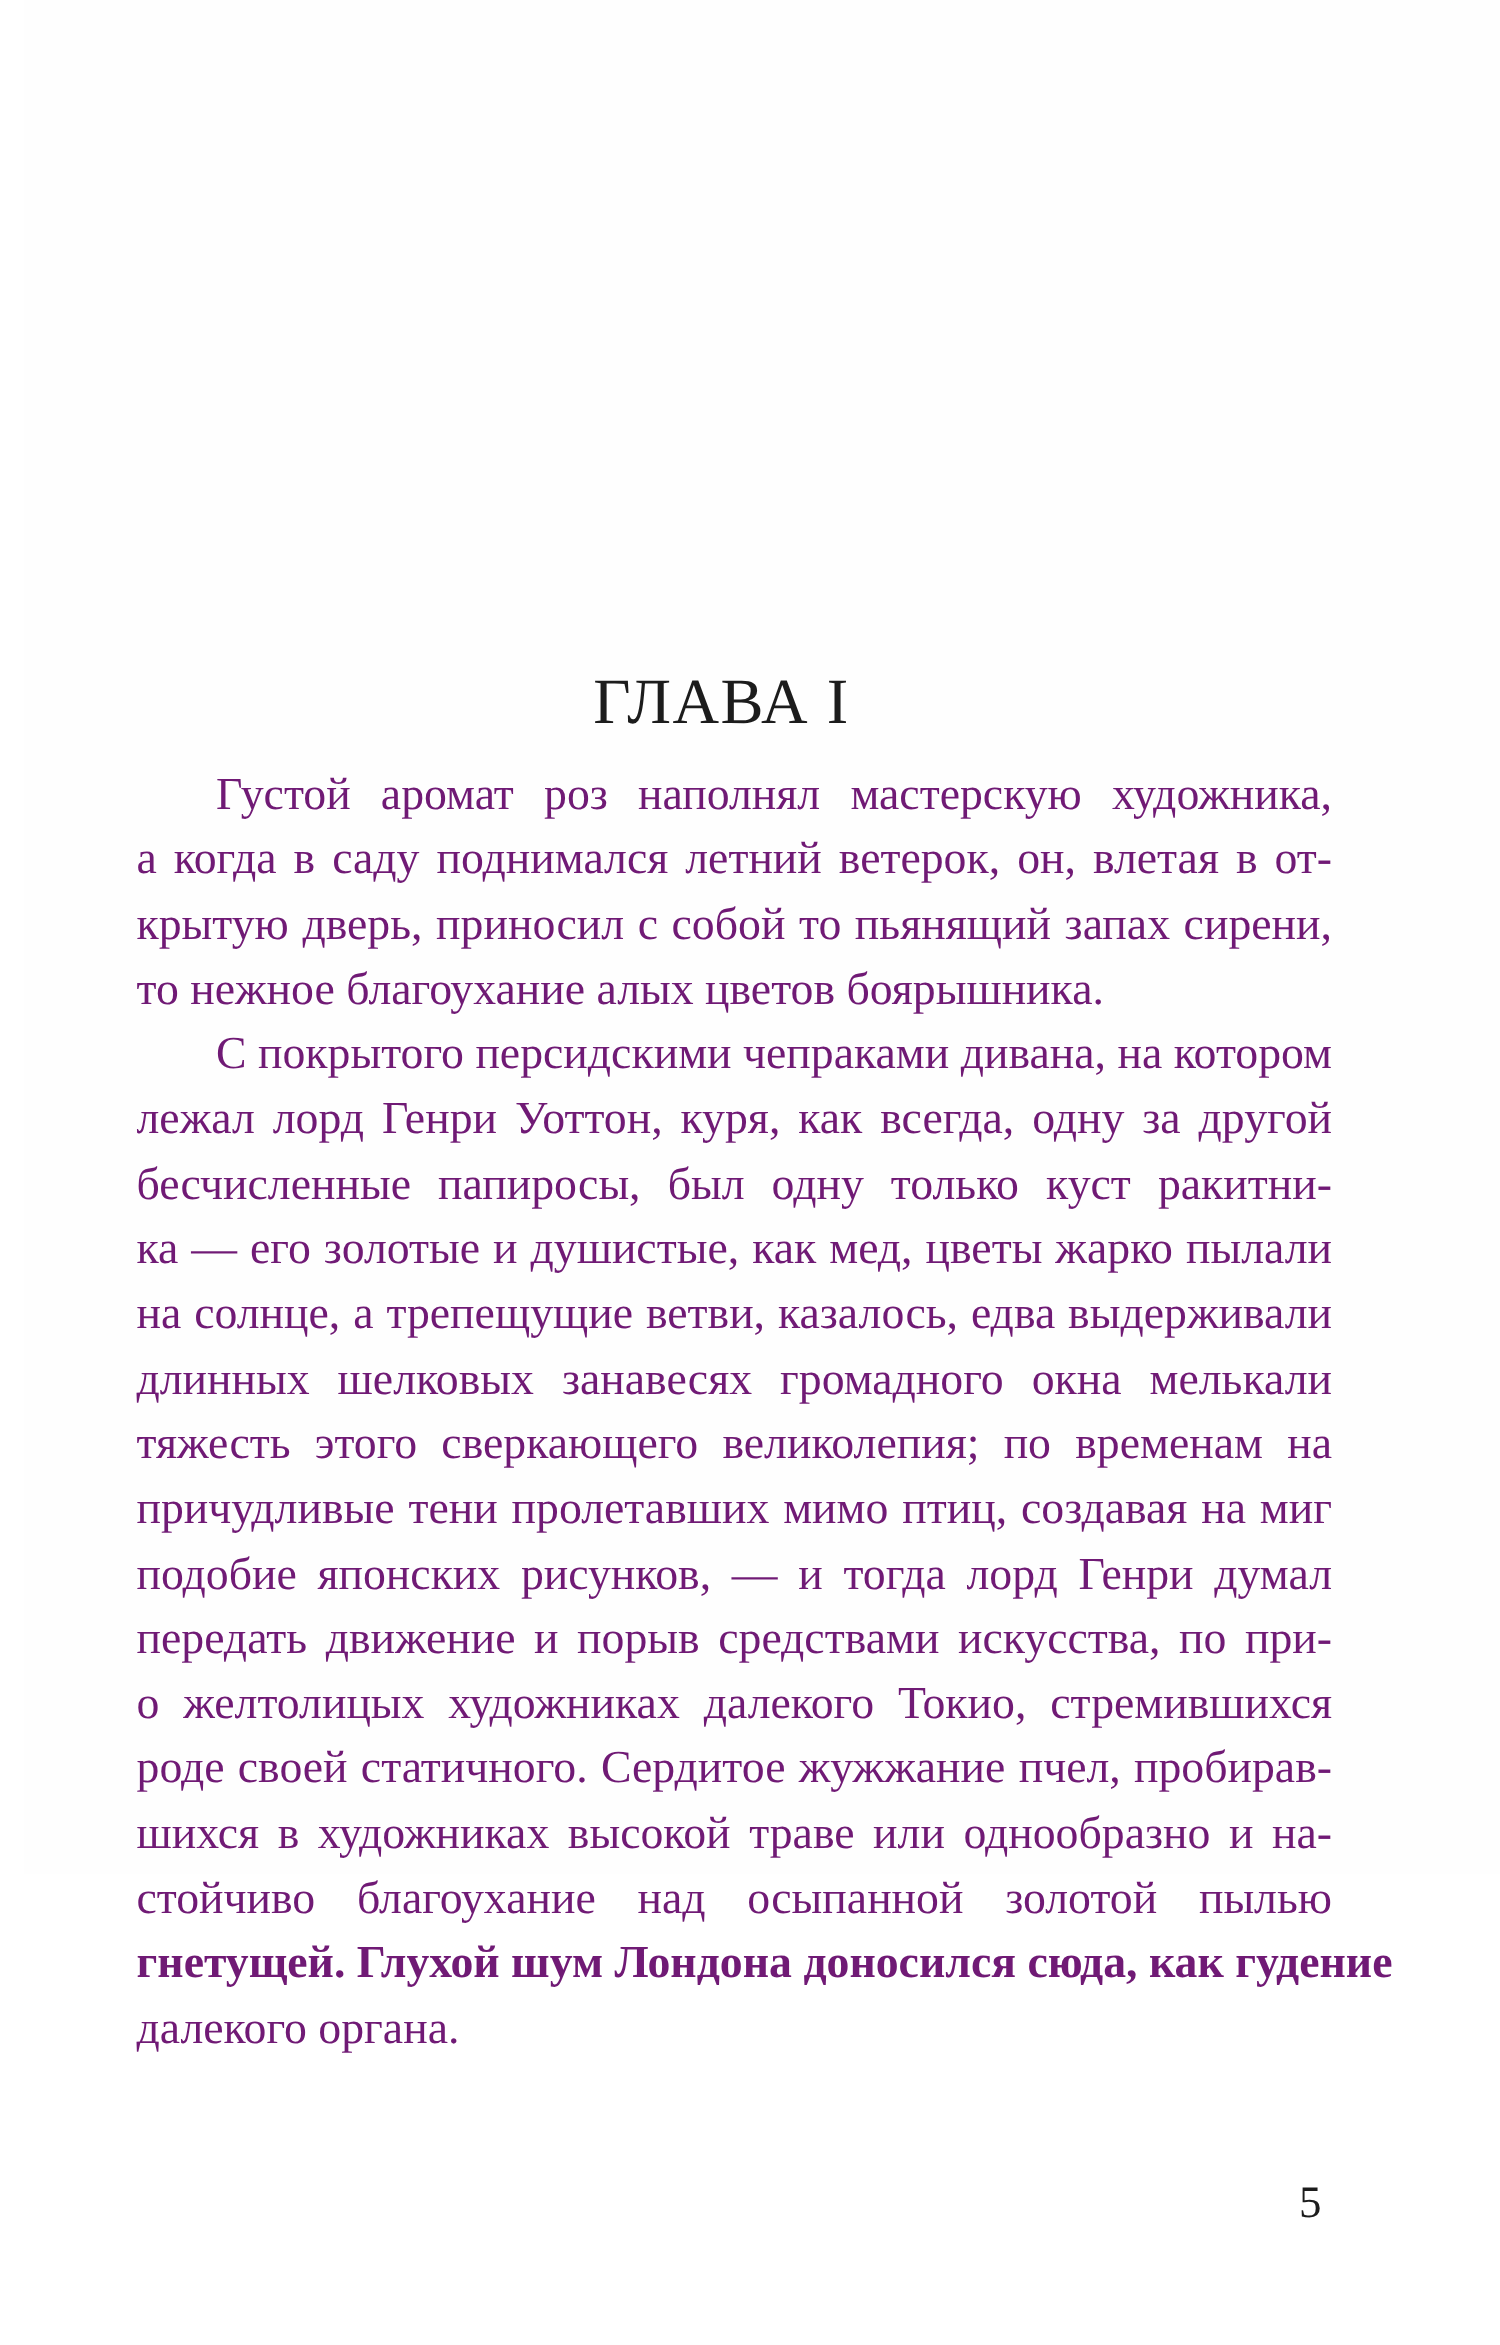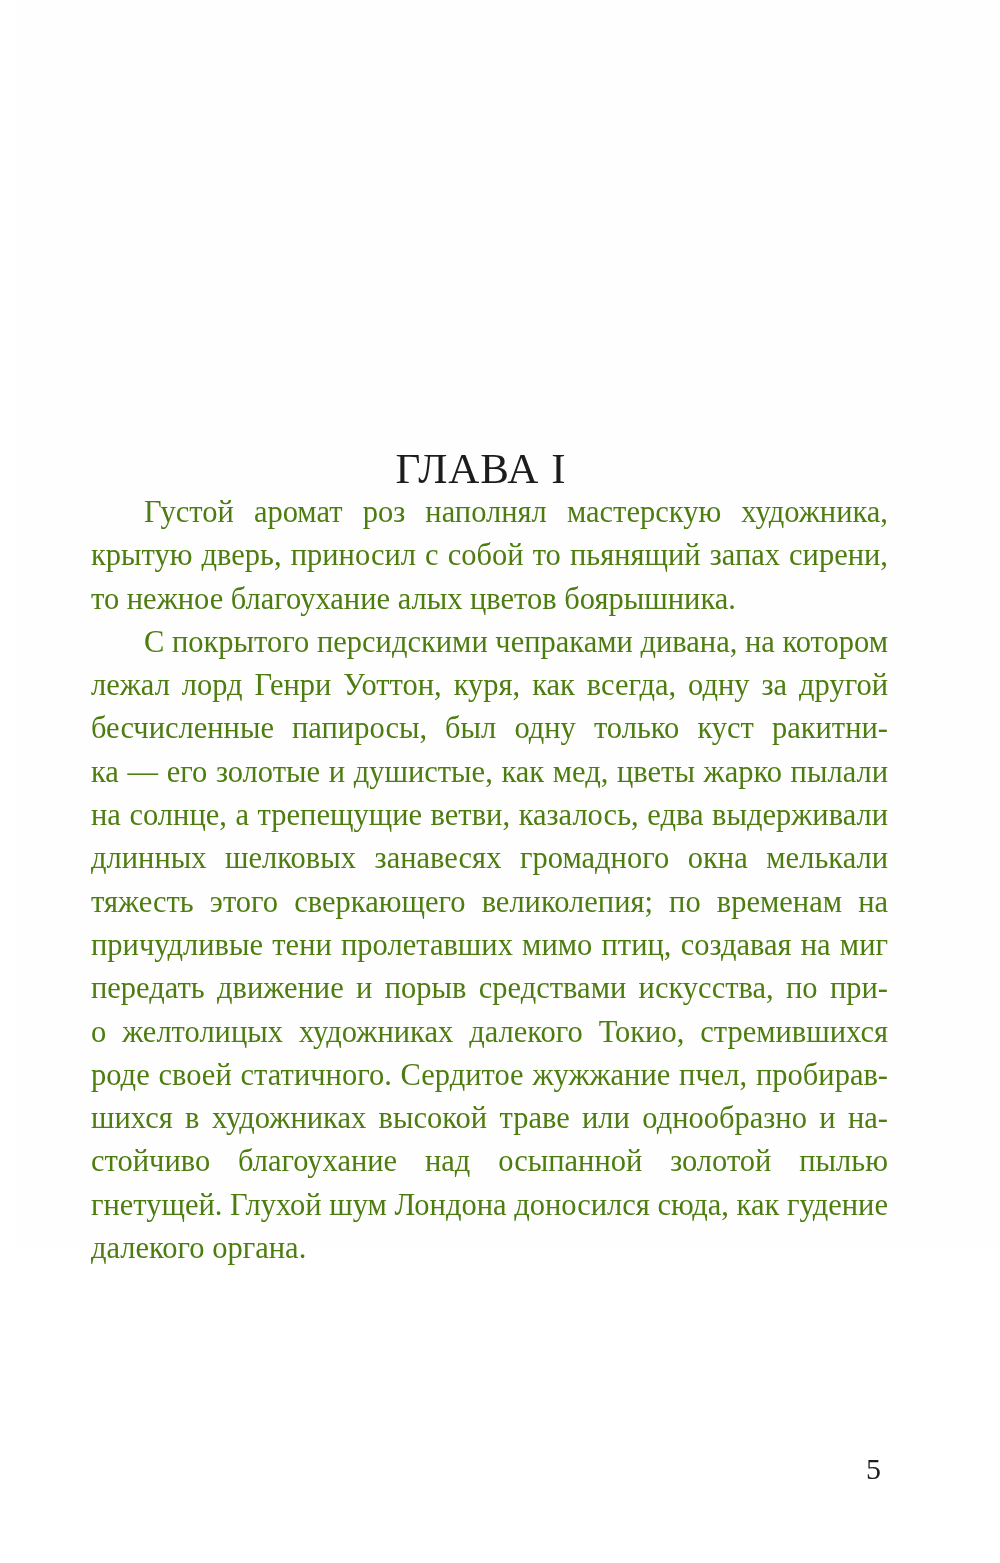--- a/index.html
+++ b/index.html
@@ -29,25 +29,25 @@
       width: 930px;
       text-align: center;
       font-size: 43px;
       letter-spacing: 1px;
       color: #1c1c1c;
       font-weight: normal;
     }
     .body-text {
       position: absolute;
       left: 75px;
-      top: 491px;
+      top: 508px;
       width: 797px;
       font-size: 30.5px;
       line-height: 43.3px;
-      color: #4d7c0f;
+      color: #701a75;
     }
     .line {
       display: block;
       white-space: nowrap;
       text-align: justify;
       text-align-last: justify;
       height: 43.3px;
       font-family: "Liberation Sans Narrow", "Liberation Serif", serif;
       transform-origin: left center;
     }
@@ -71,37 +71,39 @@
 </head>
 <body>
 
 <div class="page">
 
   <h1 class="chapter-title">ГЛАВА I</h1>
 
   <div class="body-text">
     <div class="para">
       <span class="line first">Густой аромат роз наполнял мастерскую художника,</span>
+      <span class="line">а когда в саду поднимался летний ветерок, он, влетая в от-</span>
       <span class="line">крытую дверь, приносил с собой то пьянящий запах сирени,</span>
       <span class="line last">то нежное благоухание алых цветов боярышника.</span>
     </div>
     <div class="para">
       <span class="line first">С покрытого персидскими чепраками дивана, на котором</span>
       <span class="line">лежал лорд Генри Уоттон, куря, как всегда, одну за другой</span>
       <span class="line">бесчисленные папиросы, был одну только куст ракитни-</span>
       <span class="line">ка — его золотые и душистые, как мед, цветы жарко пылали</span>
       <span class="line">на солнце, а трепещущие ветви, казалось, едва выдерживали</span>
       <span class="line">длинных шелковых занавесях громадного окна мелькали</span>
       <span class="line">тяжесть этого сверкающего великолепия; по временам на</span>
       <span class="line">причудливые тени пролетавших мимо птиц, создавая на миг</span>
+      <span class="line">подобие японских рисунков, — и тогда лорд Генри думал</span>
       <span class="line">передать движение и порыв средствами искусства, по при-</span>
       <span class="line">о желтолицых художниках далекого Токио, стремившихся</span>
       <span class="line">роде своей статичного. Сердитое жужжание пчел, пробирав-</span>
       <span class="line">шихся в художниках высокой траве или однообразно и на-</span>
       <span class="line">стойчиво благоухание над осыпанной золотой пылью</span>
-      <span class="line" style="transform: scaleX(0.9998); width: 797.125px;">гнетущей. Глухой шум Лондона доносился сюда, как гудение</span>
+      <span class="line" style="transform: scaleX(0.9998); width: 797.125px; font-weight: bold;">гнетущей. Глухой шум Лондона доносился сюда, как гудение</span>
       <span class="line last">далекого органа.</span>
     </div>
   </div>
 
   <div class="page-number">5</div>
 
 </div>
 
 </body></html>

